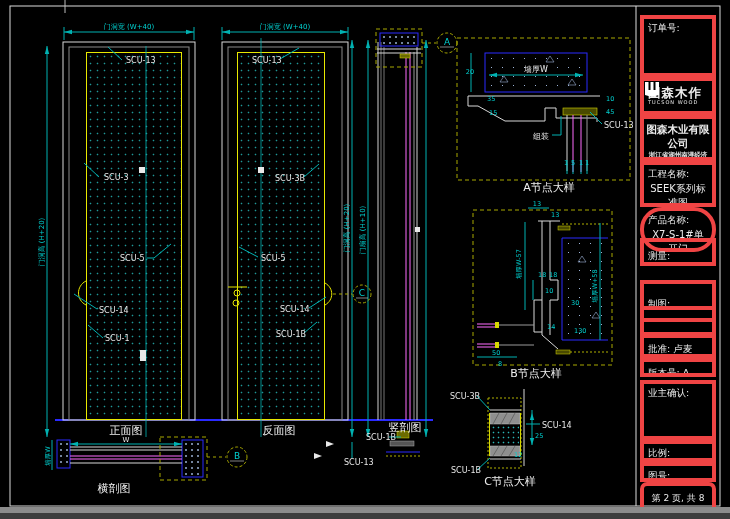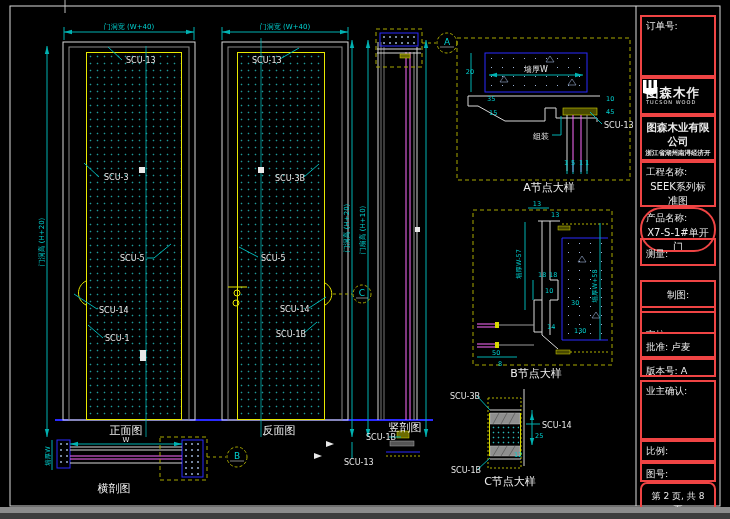--- a/index.html
+++ b/index.html
@@ -13,21 +13,21 @@
   .dots-jamb{background-image:radial-gradient(circle,#9db4d8 0.6px,transparent 1px);background-size:6px 6px;}
   svg{position:absolute;left:0;top:0;}
   svg text{font-family:"DejaVu Sans",sans-serif;}
   .t-w{fill:#e8e8e8;font-size:8px;}
   .t-cap{fill:#f0f0f0;font-size:11px;}
   .t-dim{fill:#00d2d2;font-size:7px;}
   .t-tiny{fill:#00d2d2;font-size:6.5px;}
   .t-mark{fill:#00d2d2;font-size:9px;}
   
   .tb{position:absolute;left:636px;top:6px;width:84px;height:500px;}
-  .tb-cell{position:absolute;left:4px;width:76px;border:2px solid #ef4444;box-sizing:border-box;
+  .tb-cell{position:absolute;left:4px;width:76px;border:4px solid #ef4444;box-sizing:border-box;
            font-size:9.5px;color:#ececec;padding:3px 4px;overflow:hidden;}
   .tb-center{text-align:center;}
   .logo-row{display:flex;align-items:center;justify-content:flex-start;gap:3px;height:100%;}
   .logo-name{font-size:12.5px;font-weight:bold;letter-spacing:1px;line-height:1;}
   .logo-sub{font-size:5px;letter-spacing:1px;line-height:1;margin-top:1px;}
   .company{font-size:10.5px;font-weight:bold;text-align:center;margin-top:2px;font-family:Liberation Serif, serif;}
   .addr{font-size:6.5px;font-weight:bold;text-align:center;line-height:1.5;}
   .tb-val{display:block;text-align:center;margin-top:1px;font-size:10px;}
 </style>
 </head>
@@ -336,21 +336,21 @@
     <span>工程名称:</span>
     <span class="tb-val">SEEK系列标准图</span>
   </div>
   <div class="tb-cell" style="top:201px;height:45px;border-radius:22px;">
     <span>产品名称:</span>
     <span class="tb-val">X7-S-1#单开门</span>
   </div>
   <div class="tb-cell" style="top:232px;height:28px;padding-top:8px;">
     <span>测量:</span>
   </div>
-  <div class="tb-cell" style="top:274px;height:33px;padding-top:7px;text-align:center;">
+  <div class="tb-cell" style="top:274px;height:42px;padding-top:14px;">
     <span>制图:</span>
   </div>
   <div class="tb-cell" style="top:300px;height:26px;padding-top:21px;">
     <span>审核:</span>
   </div>
   <div class="tb-cell" style="top:326px;height:26px;padding-top:7px;">
     <span>批准: 卢麦</span>
   </div>
   <div class="tb-cell" style="top:352px;height:19px;padding-top:5px;">
     <span>版本号:   A</span>

